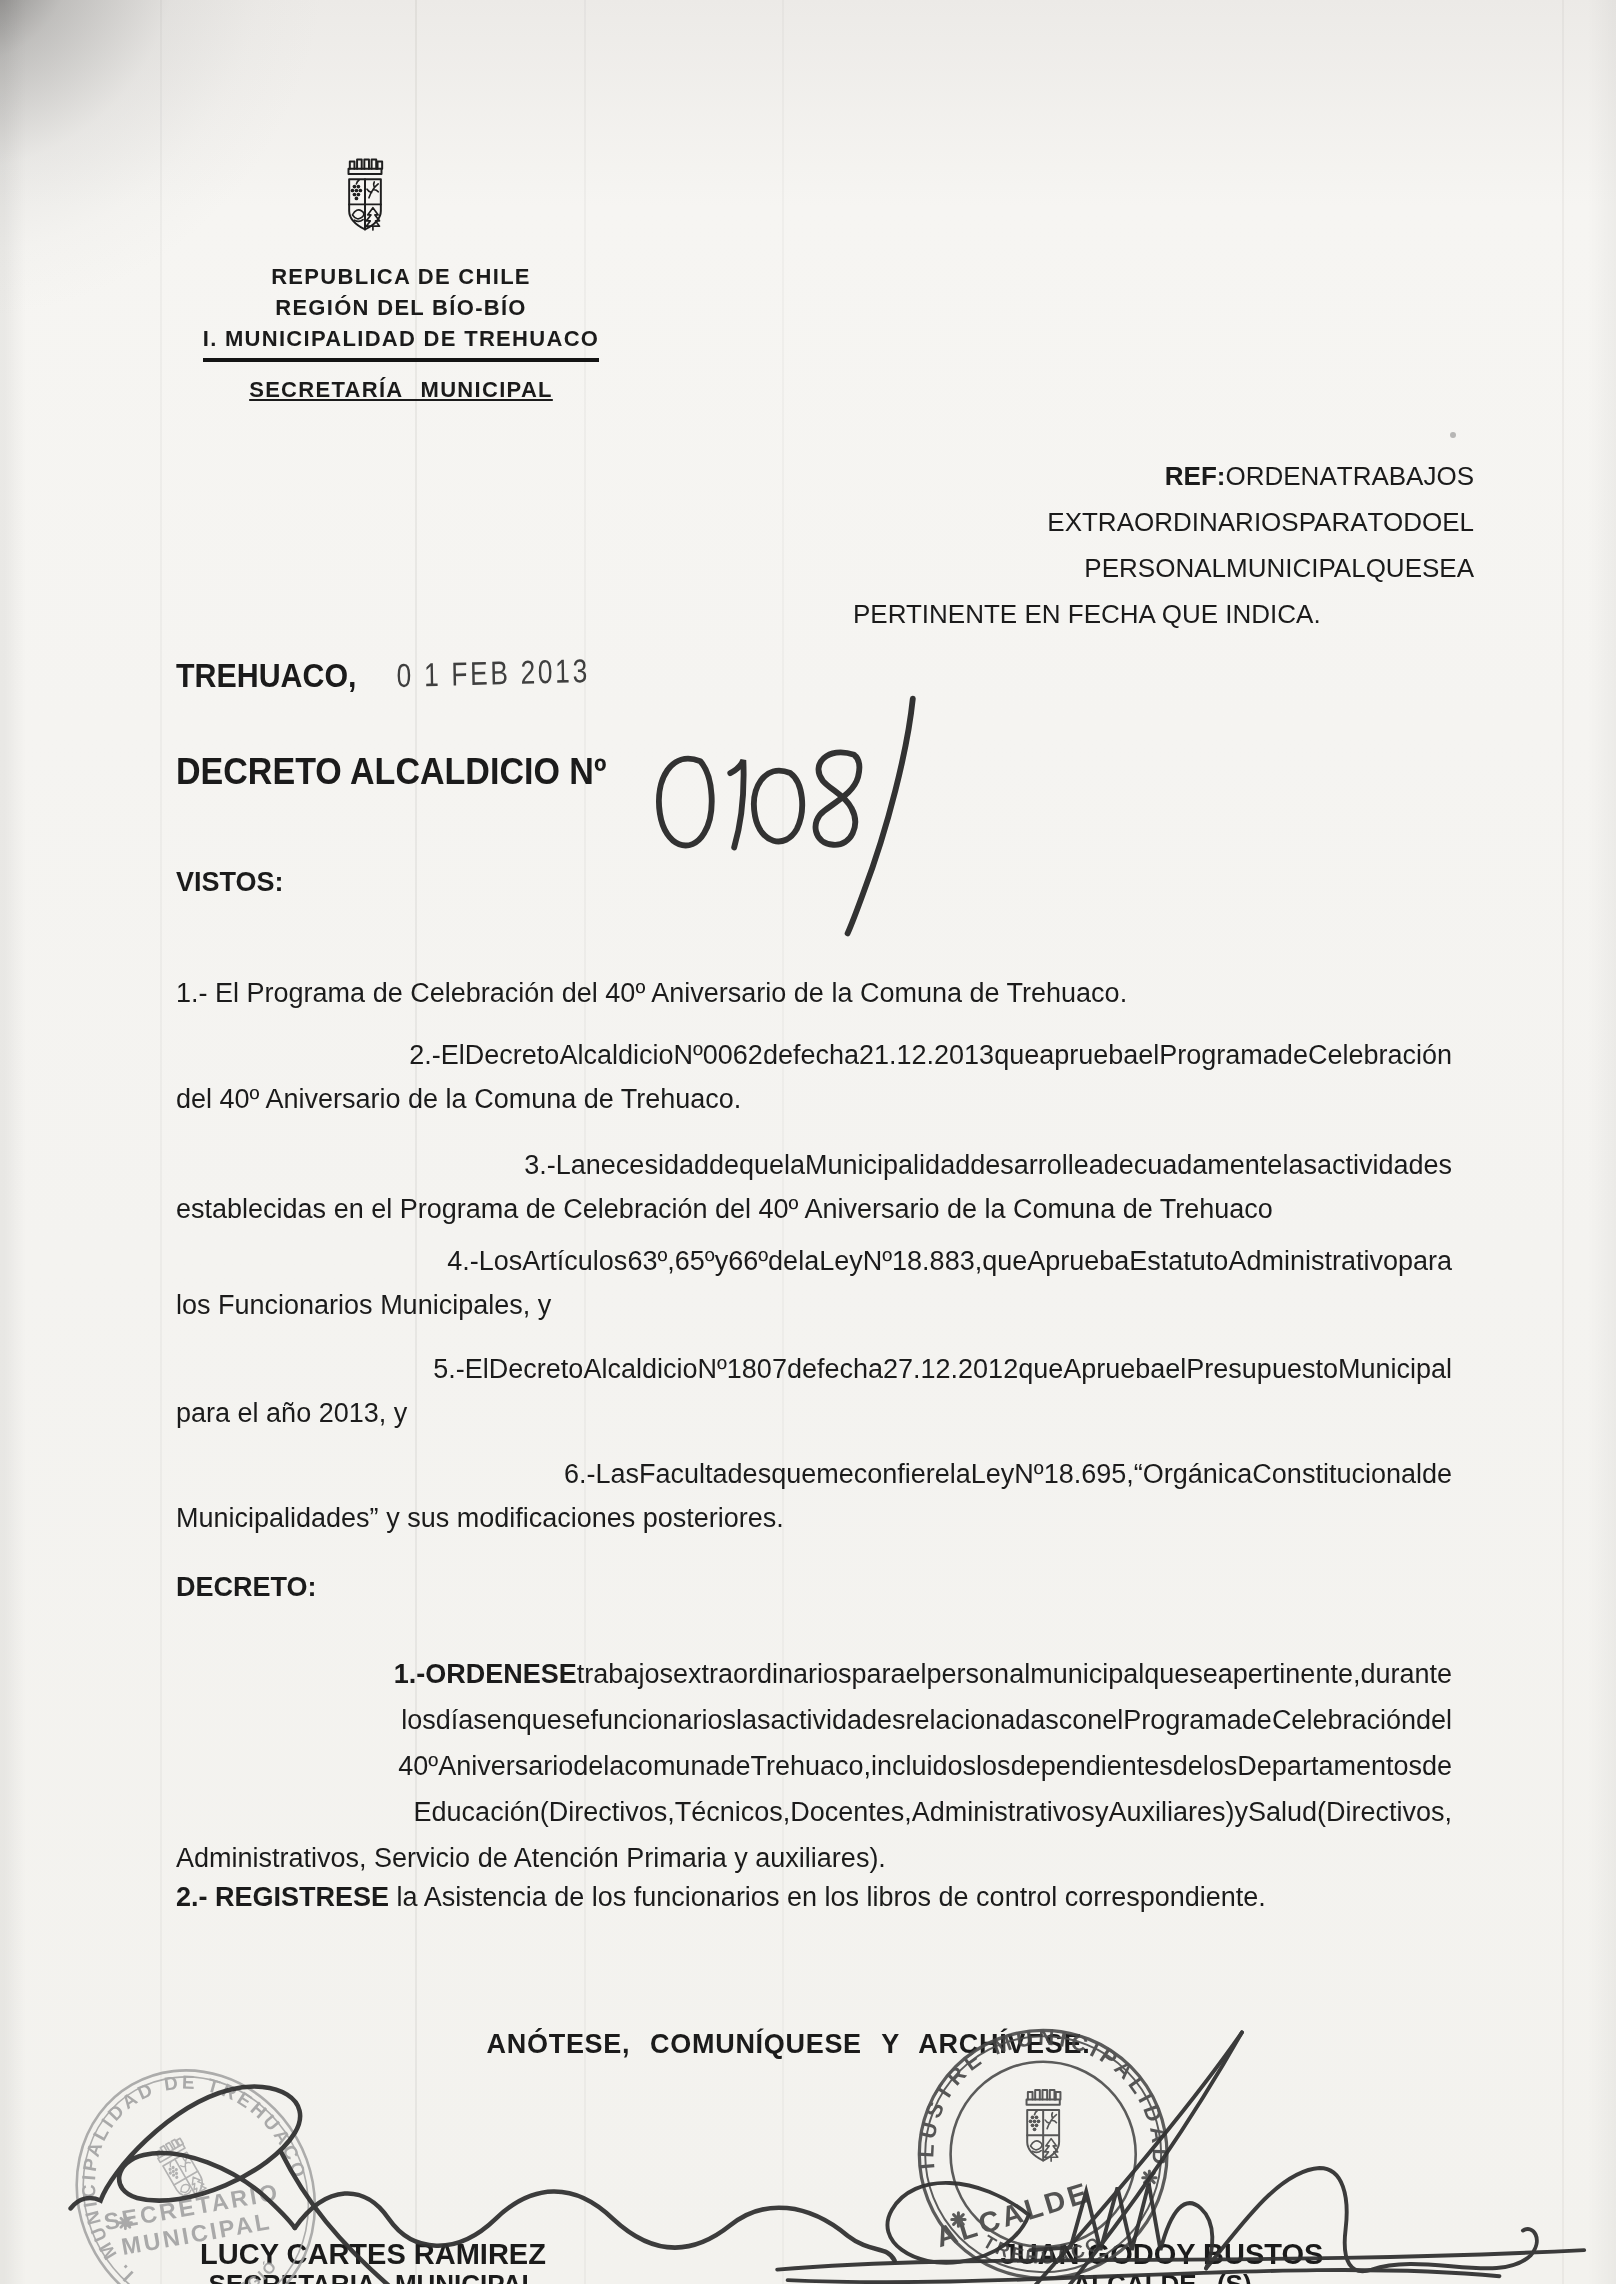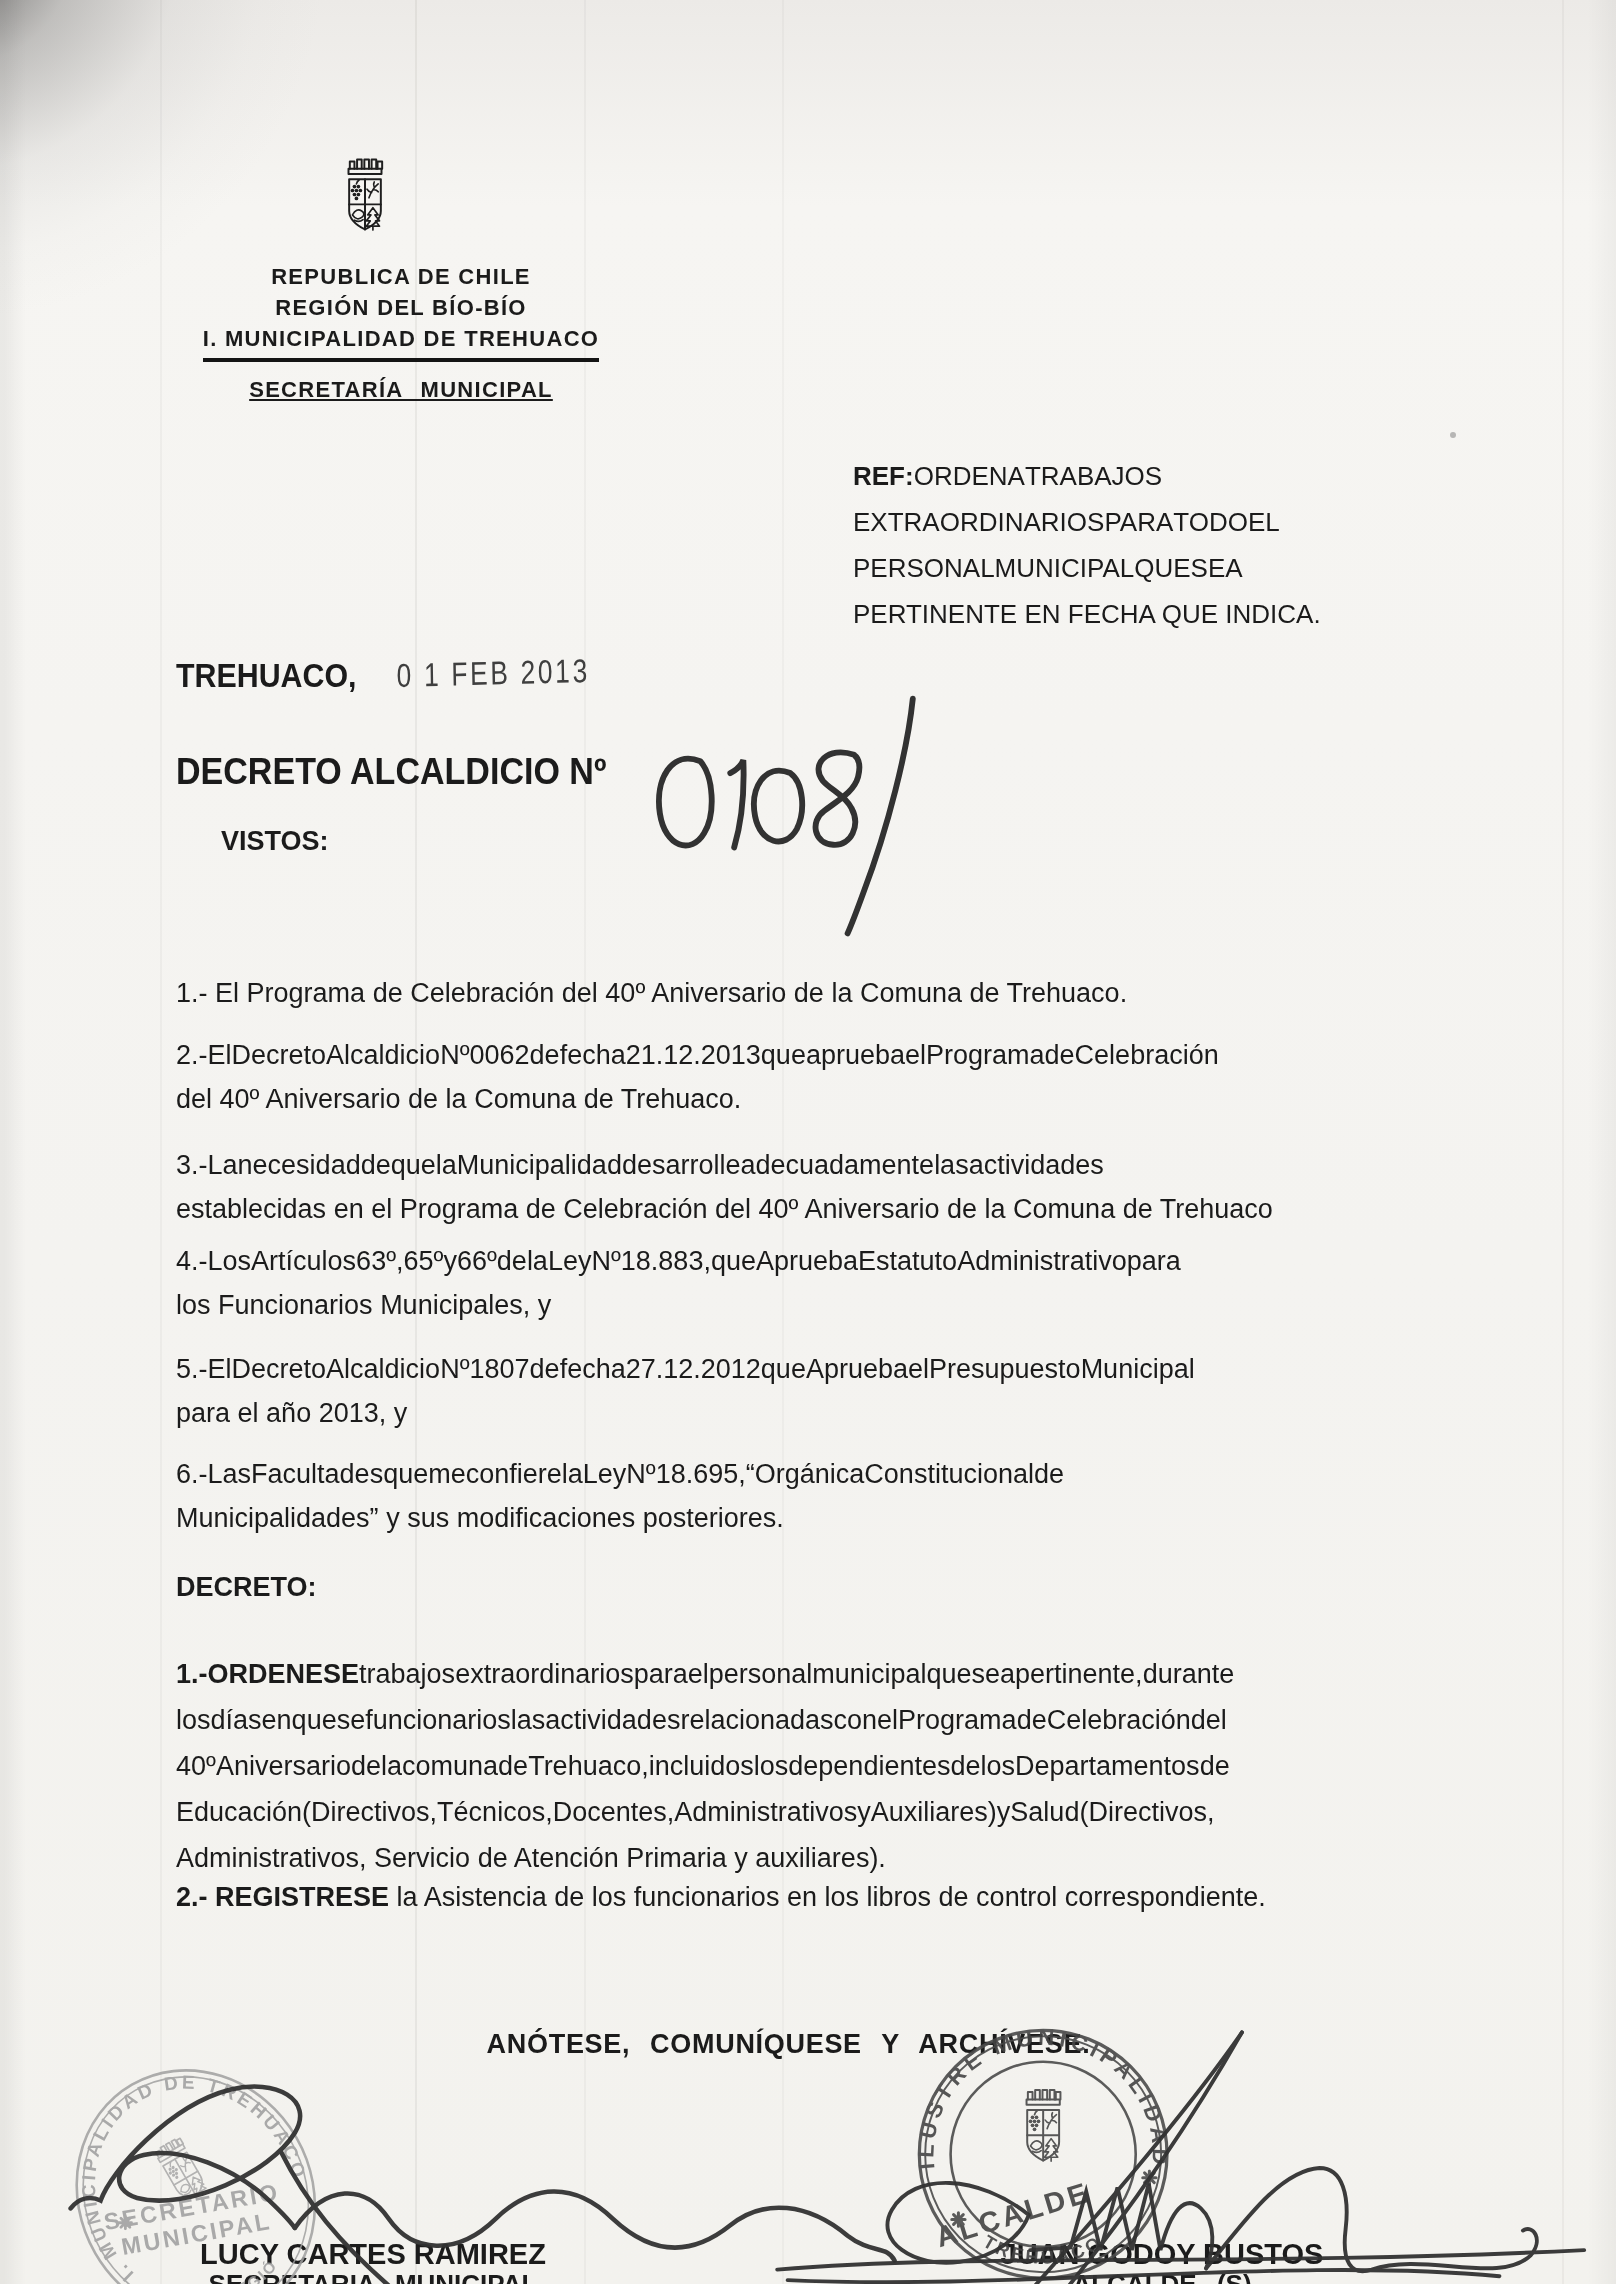--- a/index.html
+++ b/index.html
@@ -35,29 +35,29 @@
   .dateline{position:absolute;left:176px;top:657px;white-space:nowrap;}
   .city{font-weight:bold;font-size:33px;display:inline-block;transform:scaleX(.92);transform-origin:left;}
   .datestamp{display:inline-block;margin-left:22px;font-size:33px;font-weight:500;
     letter-spacing:3.3px;color:#2c2c2c;opacity:.9;transform:scaleX(.8) rotate(-1.2deg);transform-origin:left bottom;}
 
   
   .decree-title{position:absolute;left:176px;top:751px;font-weight:bold;font-size:37px;
     transform:scaleX(.92);transform-origin:left;white-space:nowrap;}
 
   .label{position:absolute;left:176px;font-weight:bold;font-size:27px;}
-  .lbl-vistos{top:826px;margin-left:45px;}
+  .lbl-vistos{top:867px;}
   .lbl-decreto{top:1572px;}
 
   .para{position:absolute;left:176px;width:1276px;font-size:27px;line-height:44px;margin-top:30px;}
   .p-i1{top:941px;} .p-i2{top:1003px;} .p-i3{top:1113px;}
   .p-i4{top:1209px;} .p-i5{top:1317px;} .p-i6{top:1422px;}
   .p-d1{top:1621px;line-height:46px;} .p-d2{top:1845px;}
 
-  .jline{display:flex;justify-content:flex-start;}
+  .jline{display:flex;justify-content:flex-end;}
   .jline.last{display:block;}
   .jline span{white-space:pre;}
   .bw{font-weight:bold;}
 
   .closing{position:absolute;left:117px;top:2029px;width:1343px;text-align:center;
     font-weight:bold;font-size:27px;word-spacing:11.7px;letter-spacing:0.7px;}
 
   .sig-name{position:absolute;top:2238px;width:404px;text-align:center;font-weight:bold;font-size:29px;white-space:nowrap;}
   .sig-title{position:absolute;top:2269px;width:404px;text-align:center;font-weight:bold;font-size:26px;word-spacing:13px;white-space:nowrap;}
   .sig-left{left:171px;} .sig-right{left:960px;}

